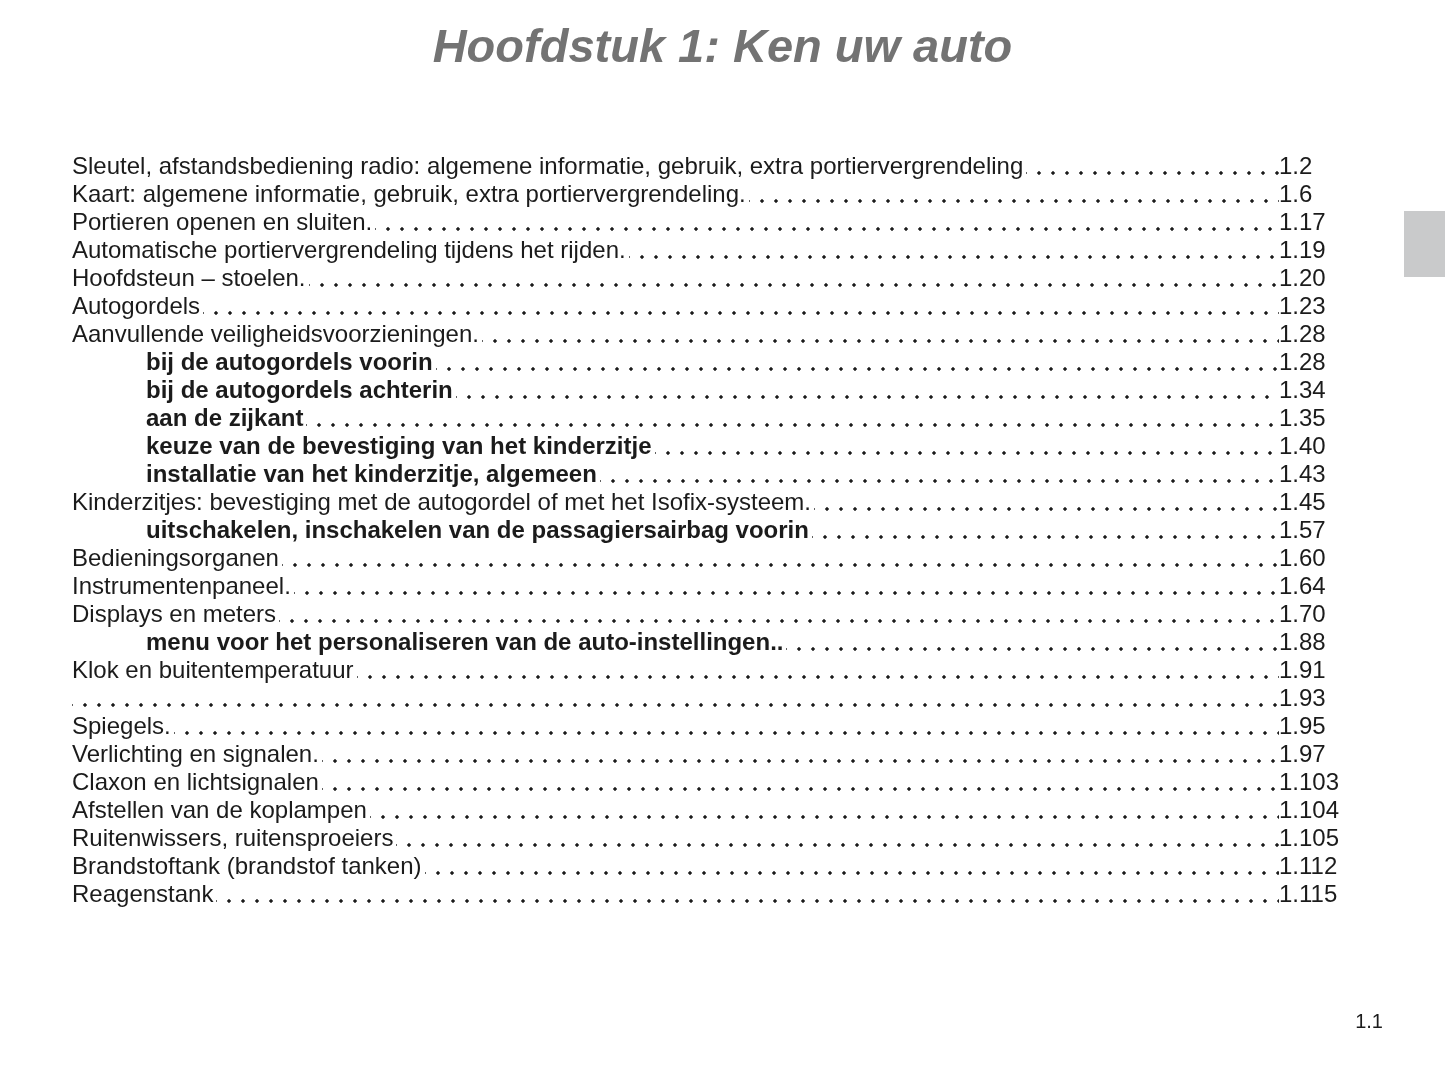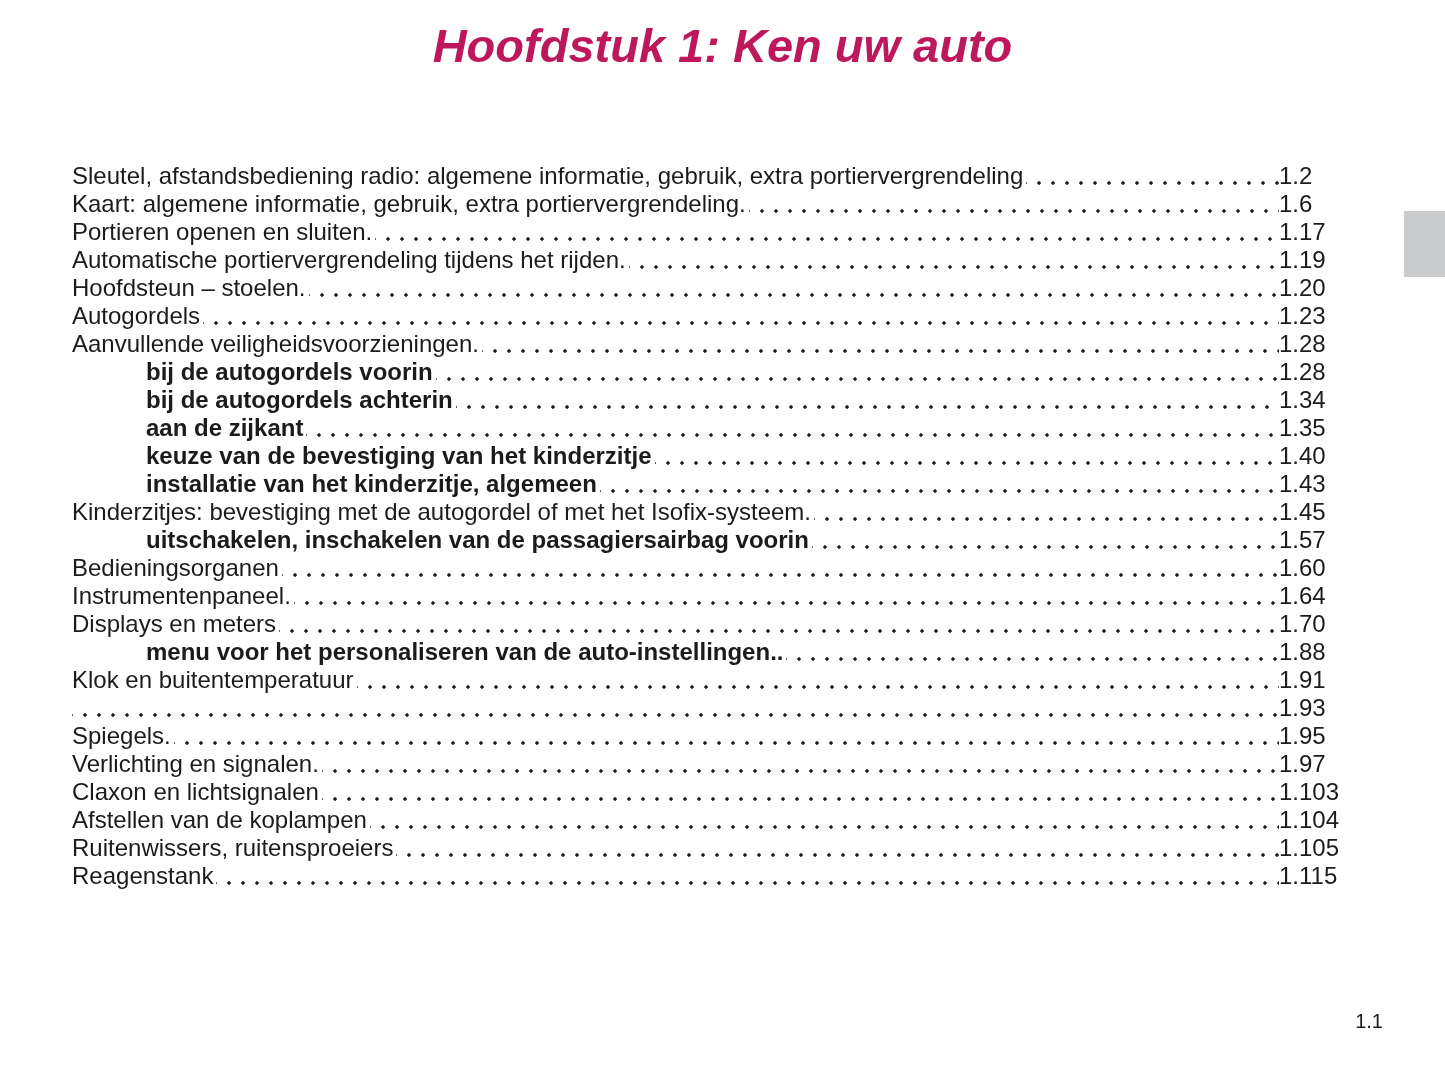--- a/index.html
+++ b/index.html
@@ -17,28 +17,27 @@
     position: absolute;
     top: 16px;
     left: 0;
     width: 100%;
     text-align: center;
     font-size: 47px;
     line-height: 60px;
     font-weight: bold;
     font-style: italic;
     letter-spacing: 0px;
-    color: #be185d;
+    color: #737373;
   }
   .toc {
     position: absolute;
     top: 152px;
     left: 72px;
     right: 78px;
-    margin-top: 10px;
   }
   .toc-row {
     display: flex;
     align-items: baseline;
     height: 28px;
     line-height: 28px;
     font-size: 24px;
     white-space: nowrap;
   }
   .toc-row.indent .toc-label {
@@ -231,20 +230,25 @@
     <span class="toc-leader"></span>
     <span class="toc-page">1.104</span>
   </div>
 
   <div class="toc-row">
     <span class="toc-label">Ruitenwissers, ruitensproeiers</span>
     <span class="toc-leader"></span>
     <span class="toc-page">1.105</span>
   </div>
 
+  <div class="toc-row">
+    <span class="toc-label">Brandstoftank (brandstof tanken)</span>
+    <span class="toc-leader"></span>
+    <span class="toc-page">1.112</span>
+  </div>
 
   <div class="toc-row">
     <span class="toc-label">Reagenstank</span>
     <span class="toc-leader"></span>
     <span class="toc-page">1.115</span>
   </div>
 </div>
 
 <div class="side-tab" style="background: rgb(201, 202, 203);"></div>
 

